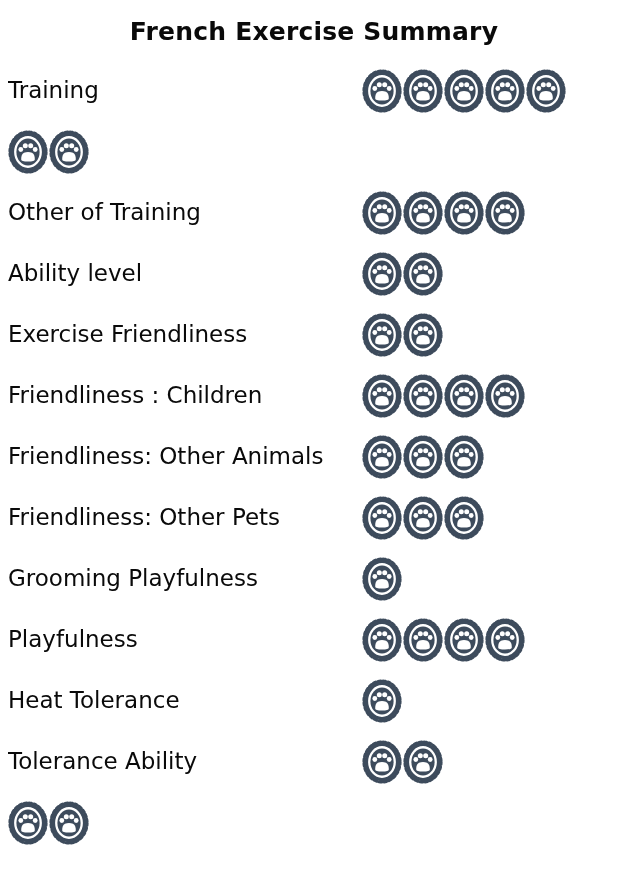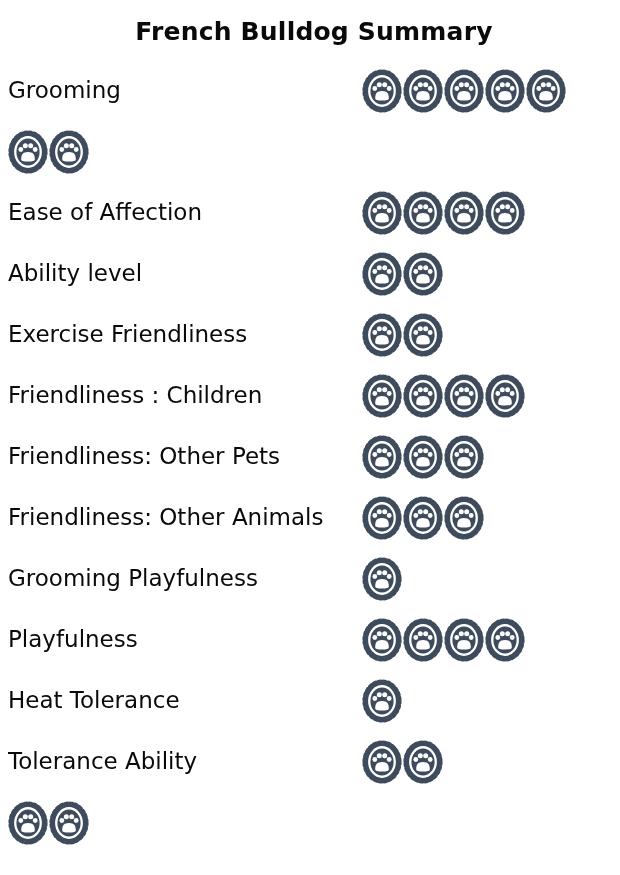--- a/index.html
+++ b/index.html
@@ -57,24 +57,24 @@
     width: 40px;
     height: 44px;
     margin-right: 1px;
     display: block;
   }
 </style>
 </head>
 <body>
 
 <div class="page">
-  <h1 class="title">French Bulldog Summary</h1>
+  <h1 class="title">French Exercise Summary</h1>
   <div class="rows">
   <div class="row">
-    <span class="label">Grooming</span>
+    <span class="label">Training</span>
     <span class="paws" aria-label="5 of 5">
   <svg class="paw" viewBox="0 0 40 44" xmlns="http://www.w3.org/2000/svg" aria-hidden="true">
     <ellipse cx="20" cy="22" rx="18" ry="20" fill="none" stroke="currentColor" stroke-width="3.2" stroke-dasharray="2.6 2.4" stroke-linecap="round"></ellipse>
     <ellipse cx="20" cy="22" rx="15.6" ry="17.6" fill="#ffffff" stroke="currentColor" stroke-width="3.4"></ellipse>
     <ellipse cx="20" cy="22" rx="11.6" ry="13.6" fill="currentColor"></ellipse>
     <path d="M13.2 29.5 Q13 24.5 16 22.8 Q20 21 24 22.8 Q27 24.5 26.8 29.5 Q26.8 31.6 20 31.6 Q13.2 31.6 13.2 29.5 Z" fill="#ffffff"></path>
     <circle cx="12.8" cy="19.5" r="2.4" fill="#ffffff"></circle>
     <circle cx="17.3" cy="15.8" r="2.5" fill="#ffffff"></circle>
     <circle cx="22.7" cy="15.8" r="2.5" fill="#ffffff"></circle>
     <circle cx="27.2" cy="19.5" r="2.4" fill="#ffffff"></circle>
@@ -146,21 +146,21 @@
     <path d="M13.2 29.5 Q13 24.5 16 22.8 Q20 21 24 22.8 Q27 24.5 26.8 29.5 Q26.8 31.6 20 31.6 Q13.2 31.6 13.2 29.5 Z" fill="#ffffff"></path>
     <circle cx="12.8" cy="19.5" r="2.4" fill="#ffffff"></circle>
     <circle cx="17.3" cy="15.8" r="2.5" fill="#ffffff"></circle>
     <circle cx="22.7" cy="15.8" r="2.5" fill="#ffffff"></circle>
     <circle cx="27.2" cy="19.5" r="2.4" fill="#ffffff"></circle>
   </svg>
 </span>
   </div>
 
   <div class="row">
-    <span class="label">Ease of Affection</span>
+    <span class="label">Other of Training</span>
     <span class="paws" aria-label="4 of 5">
   <svg class="paw" viewBox="0 0 40 44" xmlns="http://www.w3.org/2000/svg" aria-hidden="true">
     <ellipse cx="20" cy="22" rx="18" ry="20" fill="none" stroke="currentColor" stroke-width="3.2" stroke-dasharray="2.6 2.4" stroke-linecap="round"></ellipse>
     <ellipse cx="20" cy="22" rx="15.6" ry="17.6" fill="#ffffff" stroke="currentColor" stroke-width="3.4"></ellipse>
     <ellipse cx="20" cy="22" rx="11.6" ry="13.6" fill="currentColor"></ellipse>
     <path d="M13.2 29.5 Q13 24.5 16 22.8 Q20 21 24 22.8 Q27 24.5 26.8 29.5 Q26.8 31.6 20 31.6 Q13.2 31.6 13.2 29.5 Z" fill="#ffffff"></path>
     <circle cx="12.8" cy="19.5" r="2.4" fill="#ffffff"></circle>
     <circle cx="17.3" cy="15.8" r="2.5" fill="#ffffff"></circle>
     <circle cx="22.7" cy="15.8" r="2.5" fill="#ffffff"></circle>
     <circle cx="27.2" cy="19.5" r="2.4" fill="#ffffff"></circle>
@@ -298,20 +298,58 @@
     <path d="M13.2 29.5 Q13 24.5 16 22.8 Q20 21 24 22.8 Q27 24.5 26.8 29.5 Q26.8 31.6 20 31.6 Q13.2 31.6 13.2 29.5 Z" fill="#ffffff"></path>
     <circle cx="12.8" cy="19.5" r="2.4" fill="#ffffff"></circle>
     <circle cx="17.3" cy="15.8" r="2.5" fill="#ffffff"></circle>
     <circle cx="22.7" cy="15.8" r="2.5" fill="#ffffff"></circle>
     <circle cx="27.2" cy="19.5" r="2.4" fill="#ffffff"></circle>
   </svg>
 </span>
   </div>
 
   <div class="row">
+    <span class="label">Friendliness: Other Animals</span>
+    <span class="paws" aria-label="3 of 5">
+  <svg class="paw" viewBox="0 0 40 44" xmlns="http://www.w3.org/2000/svg" aria-hidden="true">
+    <ellipse cx="20" cy="22" rx="18" ry="20" fill="none" stroke="currentColor" stroke-width="3.2" stroke-dasharray="2.6 2.4" stroke-linecap="round"></ellipse>
+    <ellipse cx="20" cy="22" rx="15.6" ry="17.6" fill="#ffffff" stroke="currentColor" stroke-width="3.4"></ellipse>
+    <ellipse cx="20" cy="22" rx="11.6" ry="13.6" fill="currentColor"></ellipse>
+    <path d="M13.2 29.5 Q13 24.5 16 22.8 Q20 21 24 22.8 Q27 24.5 26.8 29.5 Q26.8 31.6 20 31.6 Q13.2 31.6 13.2 29.5 Z" fill="#ffffff"></path>
+    <circle cx="12.8" cy="19.5" r="2.4" fill="#ffffff"></circle>
+    <circle cx="17.3" cy="15.8" r="2.5" fill="#ffffff"></circle>
+    <circle cx="22.7" cy="15.8" r="2.5" fill="#ffffff"></circle>
+    <circle cx="27.2" cy="19.5" r="2.4" fill="#ffffff"></circle>
+  </svg>
+
+  <svg class="paw" viewBox="0 0 40 44" xmlns="http://www.w3.org/2000/svg" aria-hidden="true">
+    <ellipse cx="20" cy="22" rx="18" ry="20" fill="none" stroke="currentColor" stroke-width="3.2" stroke-dasharray="2.6 2.4" stroke-linecap="round"></ellipse>
+    <ellipse cx="20" cy="22" rx="15.6" ry="17.6" fill="#ffffff" stroke="currentColor" stroke-width="3.4"></ellipse>
+    <ellipse cx="20" cy="22" rx="11.6" ry="13.6" fill="currentColor"></ellipse>
+    <path d="M13.2 29.5 Q13 24.5 16 22.8 Q20 21 24 22.8 Q27 24.5 26.8 29.5 Q26.8 31.6 20 31.6 Q13.2 31.6 13.2 29.5 Z" fill="#ffffff"></path>
+    <circle cx="12.8" cy="19.5" r="2.4" fill="#ffffff"></circle>
+    <circle cx="17.3" cy="15.8" r="2.5" fill="#ffffff"></circle>
+    <circle cx="22.7" cy="15.8" r="2.5" fill="#ffffff"></circle>
+    <circle cx="27.2" cy="19.5" r="2.4" fill="#ffffff"></circle>
+  </svg>
+
+  <svg class="paw" viewBox="0 0 40 44" xmlns="http://www.w3.org/2000/svg" aria-hidden="true">
+    <ellipse cx="20" cy="22" rx="18" ry="20" fill="none" stroke="currentColor" stroke-width="3.2" stroke-dasharray="2.6 2.4" stroke-linecap="round"></ellipse>
+    <ellipse cx="20" cy="22" rx="15.6" ry="17.6" fill="#ffffff" stroke="currentColor" stroke-width="3.4"></ellipse>
+    <ellipse cx="20" cy="22" rx="11.6" ry="13.6" fill="currentColor"></ellipse>
+    <path d="M13.2 29.5 Q13 24.5 16 22.8 Q20 21 24 22.8 Q27 24.5 26.8 29.5 Q26.8 31.6 20 31.6 Q13.2 31.6 13.2 29.5 Z" fill="#ffffff"></path>
+    <circle cx="12.8" cy="19.5" r="2.4" fill="#ffffff"></circle>
+    <circle cx="17.3" cy="15.8" r="2.5" fill="#ffffff"></circle>
+    <circle cx="22.7" cy="15.8" r="2.5" fill="#ffffff"></circle>
+    <circle cx="27.2" cy="19.5" r="2.4" fill="#ffffff"></circle>
+  </svg>
+</span>
+  </div>
+
+  <div class="row">
     <span class="label">Friendliness: Other Pets</span>
     <span class="paws" aria-label="3 of 5">
   <svg class="paw" viewBox="0 0 40 44" xmlns="http://www.w3.org/2000/svg" aria-hidden="true">
     <ellipse cx="20" cy="22" rx="18" ry="20" fill="none" stroke="currentColor" stroke-width="3.2" stroke-dasharray="2.6 2.4" stroke-linecap="round"></ellipse>
     <ellipse cx="20" cy="22" rx="15.6" ry="17.6" fill="#ffffff" stroke="currentColor" stroke-width="3.4"></ellipse>
     <ellipse cx="20" cy="22" rx="11.6" ry="13.6" fill="currentColor"></ellipse>
     <path d="M13.2 29.5 Q13 24.5 16 22.8 Q20 21 24 22.8 Q27 24.5 26.8 29.5 Q26.8 31.6 20 31.6 Q13.2 31.6 13.2 29.5 Z" fill="#ffffff"></path>
     <circle cx="12.8" cy="19.5" r="2.4" fill="#ffffff"></circle>
     <circle cx="17.3" cy="15.8" r="2.5" fill="#ffffff"></circle>
     <circle cx="22.7" cy="15.8" r="2.5" fill="#ffffff"></circle>
@@ -336,58 +374,20 @@
     <path d="M13.2 29.5 Q13 24.5 16 22.8 Q20 21 24 22.8 Q27 24.5 26.8 29.5 Q26.8 31.6 20 31.6 Q13.2 31.6 13.2 29.5 Z" fill="#ffffff"></path>
     <circle cx="12.8" cy="19.5" r="2.4" fill="#ffffff"></circle>
     <circle cx="17.3" cy="15.8" r="2.5" fill="#ffffff"></circle>
     <circle cx="22.7" cy="15.8" r="2.5" fill="#ffffff"></circle>
     <circle cx="27.2" cy="19.5" r="2.4" fill="#ffffff"></circle>
   </svg>
 </span>
   </div>
 
   <div class="row">
-    <span class="label">Friendliness: Other Animals</span>
-    <span class="paws" aria-label="3 of 5">
-  <svg class="paw" viewBox="0 0 40 44" xmlns="http://www.w3.org/2000/svg" aria-hidden="true">
-    <ellipse cx="20" cy="22" rx="18" ry="20" fill="none" stroke="currentColor" stroke-width="3.2" stroke-dasharray="2.6 2.4" stroke-linecap="round"></ellipse>
-    <ellipse cx="20" cy="22" rx="15.6" ry="17.6" fill="#ffffff" stroke="currentColor" stroke-width="3.4"></ellipse>
-    <ellipse cx="20" cy="22" rx="11.6" ry="13.6" fill="currentColor"></ellipse>
-    <path d="M13.2 29.5 Q13 24.5 16 22.8 Q20 21 24 22.8 Q27 24.5 26.8 29.5 Q26.8 31.6 20 31.6 Q13.2 31.6 13.2 29.5 Z" fill="#ffffff"></path>
-    <circle cx="12.8" cy="19.5" r="2.4" fill="#ffffff"></circle>
-    <circle cx="17.3" cy="15.8" r="2.5" fill="#ffffff"></circle>
-    <circle cx="22.7" cy="15.8" r="2.5" fill="#ffffff"></circle>
-    <circle cx="27.2" cy="19.5" r="2.4" fill="#ffffff"></circle>
-  </svg>
-
-  <svg class="paw" viewBox="0 0 40 44" xmlns="http://www.w3.org/2000/svg" aria-hidden="true">
-    <ellipse cx="20" cy="22" rx="18" ry="20" fill="none" stroke="currentColor" stroke-width="3.2" stroke-dasharray="2.6 2.4" stroke-linecap="round"></ellipse>
-    <ellipse cx="20" cy="22" rx="15.6" ry="17.6" fill="#ffffff" stroke="currentColor" stroke-width="3.4"></ellipse>
-    <ellipse cx="20" cy="22" rx="11.6" ry="13.6" fill="currentColor"></ellipse>
-    <path d="M13.2 29.5 Q13 24.5 16 22.8 Q20 21 24 22.8 Q27 24.5 26.8 29.5 Q26.8 31.6 20 31.6 Q13.2 31.6 13.2 29.5 Z" fill="#ffffff"></path>
-    <circle cx="12.8" cy="19.5" r="2.4" fill="#ffffff"></circle>
-    <circle cx="17.3" cy="15.8" r="2.5" fill="#ffffff"></circle>
-    <circle cx="22.7" cy="15.8" r="2.5" fill="#ffffff"></circle>
-    <circle cx="27.2" cy="19.5" r="2.4" fill="#ffffff"></circle>
-  </svg>
-
-  <svg class="paw" viewBox="0 0 40 44" xmlns="http://www.w3.org/2000/svg" aria-hidden="true">
-    <ellipse cx="20" cy="22" rx="18" ry="20" fill="none" stroke="currentColor" stroke-width="3.2" stroke-dasharray="2.6 2.4" stroke-linecap="round"></ellipse>
-    <ellipse cx="20" cy="22" rx="15.6" ry="17.6" fill="#ffffff" stroke="currentColor" stroke-width="3.4"></ellipse>
-    <ellipse cx="20" cy="22" rx="11.6" ry="13.6" fill="currentColor"></ellipse>
-    <path d="M13.2 29.5 Q13 24.5 16 22.8 Q20 21 24 22.8 Q27 24.5 26.8 29.5 Q26.8 31.6 20 31.6 Q13.2 31.6 13.2 29.5 Z" fill="#ffffff"></path>
-    <circle cx="12.8" cy="19.5" r="2.4" fill="#ffffff"></circle>
-    <circle cx="17.3" cy="15.8" r="2.5" fill="#ffffff"></circle>
-    <circle cx="22.7" cy="15.8" r="2.5" fill="#ffffff"></circle>
-    <circle cx="27.2" cy="19.5" r="2.4" fill="#ffffff"></circle>
-  </svg>
-</span>
-  </div>
-
-  <div class="row">
     <span class="label">Grooming Playfulness</span>
     <span class="paws" aria-label="1 of 5">
   <svg class="paw" viewBox="0 0 40 44" xmlns="http://www.w3.org/2000/svg" aria-hidden="true">
     <ellipse cx="20" cy="22" rx="18" ry="20" fill="none" stroke="currentColor" stroke-width="3.2" stroke-dasharray="2.6 2.4" stroke-linecap="round"></ellipse>
     <ellipse cx="20" cy="22" rx="15.6" ry="17.6" fill="#ffffff" stroke="currentColor" stroke-width="3.4"></ellipse>
     <ellipse cx="20" cy="22" rx="11.6" ry="13.6" fill="currentColor"></ellipse>
     <path d="M13.2 29.5 Q13 24.5 16 22.8 Q20 21 24 22.8 Q27 24.5 26.8 29.5 Q26.8 31.6 20 31.6 Q13.2 31.6 13.2 29.5 Z" fill="#ffffff"></path>
     <circle cx="12.8" cy="19.5" r="2.4" fill="#ffffff"></circle>
     <circle cx="17.3" cy="15.8" r="2.5" fill="#ffffff"></circle>
     <circle cx="22.7" cy="15.8" r="2.5" fill="#ffffff"></circle>

